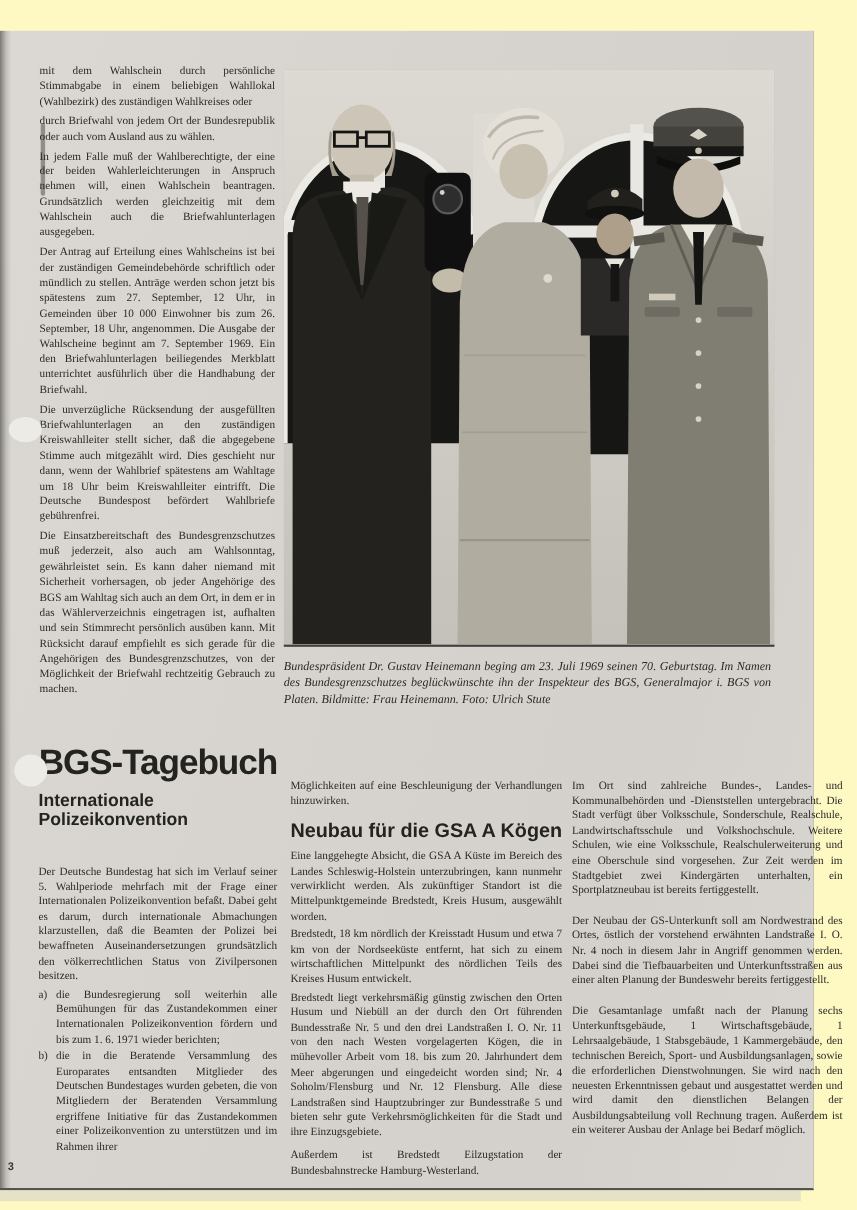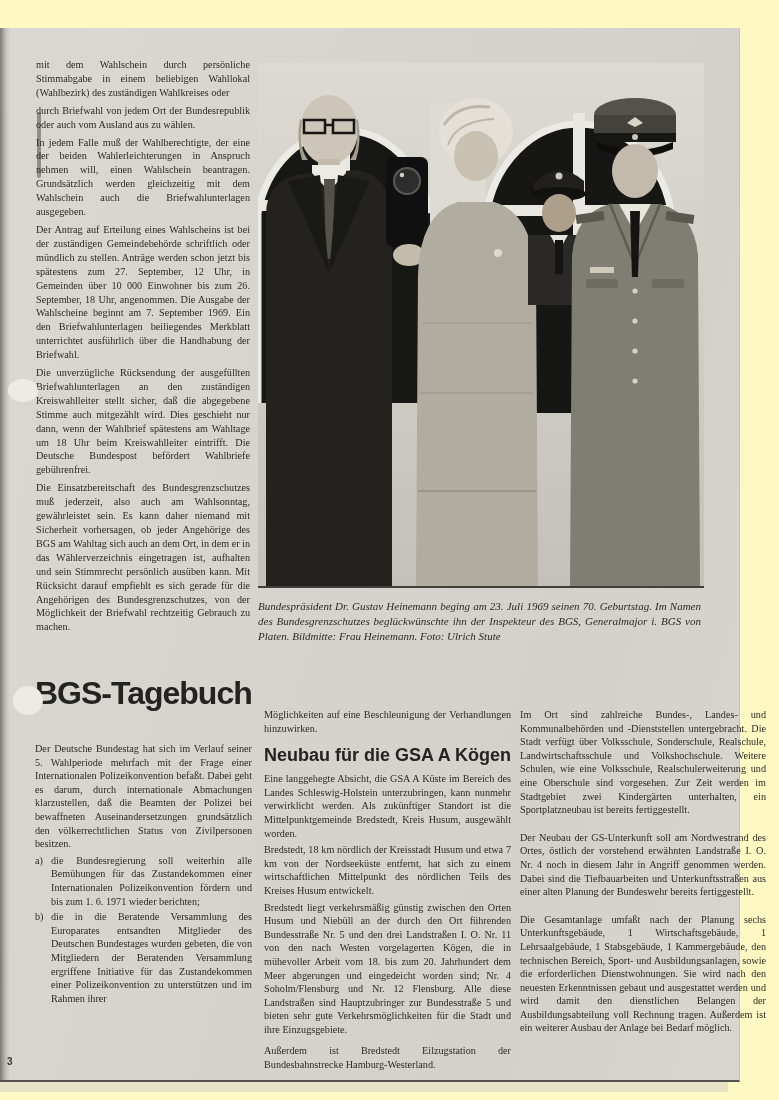--- a/index.html
+++ b/index.html
@@ -25,21 +25,21 @@
          border-bottom:2px solid #403f3c;overflow:hidden;}
   
   #caption{position:absolute;left:258px;top:599px;width:443px;font-size:11px;line-height:14.8px;
          font-style:italic;text-align:justify;}
   #col-a{position:absolute;left:35px;top:676px;width:217px;}
   #col-b{position:absolute;left:264px;top:676px;width:247px;}
   #col-c{position:absolute;left:520px;top:676px;width:246px;}
   .body-txt{font-size:10.2px;line-height:13.6px;text-align:justify;margin-top:32px;}
   .body-txt p{margin:0 0 3px 0;}
   #diary-headline{font-family:"Liberation Sans", sans-serif;font-weight:700;font-size:32px;
-         letter-spacing:-1px;color:#232320;margin:0 0 10px 0;line-height:34px;}
+         letter-spacing:-1px;color:#232320;margin:0 0 10px 0;line-height:34px;text-align:center;}
   .subhead{font-family:"Liberation Sans", sans-serif;font-weight:700;font-size:16px;line-height:17px;
          color:#232320;margin:0 0 7px 0;}
   .subhead-b{font-family:"Liberation Sans", sans-serif;font-weight:700;font-size:18px;line-height:20px;
          color:#232320;margin:10px 0 7px 0;}
   .hang{display:flex;margin:0 0 2px 0;}
   .hang .mk{flex:0 0 16px;}
   .hang .tx{flex:1 1 auto;text-align:justify;}
   .gap{height:11px;}
   #page-num{position:absolute;left:7px;top:1056px;font-family:"Liberation Sans", sans-serif;
          font-size:10px;font-weight:700;color:#37362f;}
@@ -155,20 +155,21 @@
         <circle cx="377" cy="288" r="2.6" fill="#d6d2c6"></circle>
         <circle cx="377" cy="318" r="2.6" fill="#d6d2c6"></circle>
       </g>
     </svg>
   </div>
 
   <div id="caption">Bundespräsident Dr. Gustav Heinemann beging am 23. Juli 1969 seinen 70. Geburtstag. Im Namen des Bundesgrenzschutzes beglückwünschte ihn der Inspekteur des BGS, Generalmajor i. BGS von Platen. Bildmitte: Frau Heinemann. Foto: Ulrich Stute</div>
 
   <div id="col-a">
     <h1 id="diary-headline">BGS-Tagebuch</h1>
+    <h2 class="subhead">Internationale Polizeikonvention</h2>
     <div class="body-txt">
       <p>Der Deutsche Bundestag hat sich im Verlauf seiner 5. Wahlperiode mehrfach mit der Frage einer Internationalen Polizeikonvention befaßt. Dabei geht es darum, durch internationale Abmachungen klarzustellen, daß die Beamten der Polizei bei bewaffneten Auseinandersetzungen grundsätzlich den völkerrechtlichen Status von Zivilpersonen besitzen.</p>
       <div class="hang">
         <span class="mk">a)</span>
         <span class="tx">die Bundesregierung soll weiterhin alle Bemühungen für das Zustandekommen einer Internationalen Polizeikonvention fördern und bis zum 1. 6. 1971 wieder berichten;</span>
       </div>
       <div class="hang">
         <span class="mk">b)</span>
         <span class="tx">die in die Beratende Versammlung des Europarates entsandten Mitglieder des Deutschen Bundestages wurden gebeten, die von Mitgliedern der Beratenden Versammlung ergriffene Initiative für das Zustandekommen einer Polizeikonvention zu unterstützen und im Rahmen ihrer</span>
       </div>

